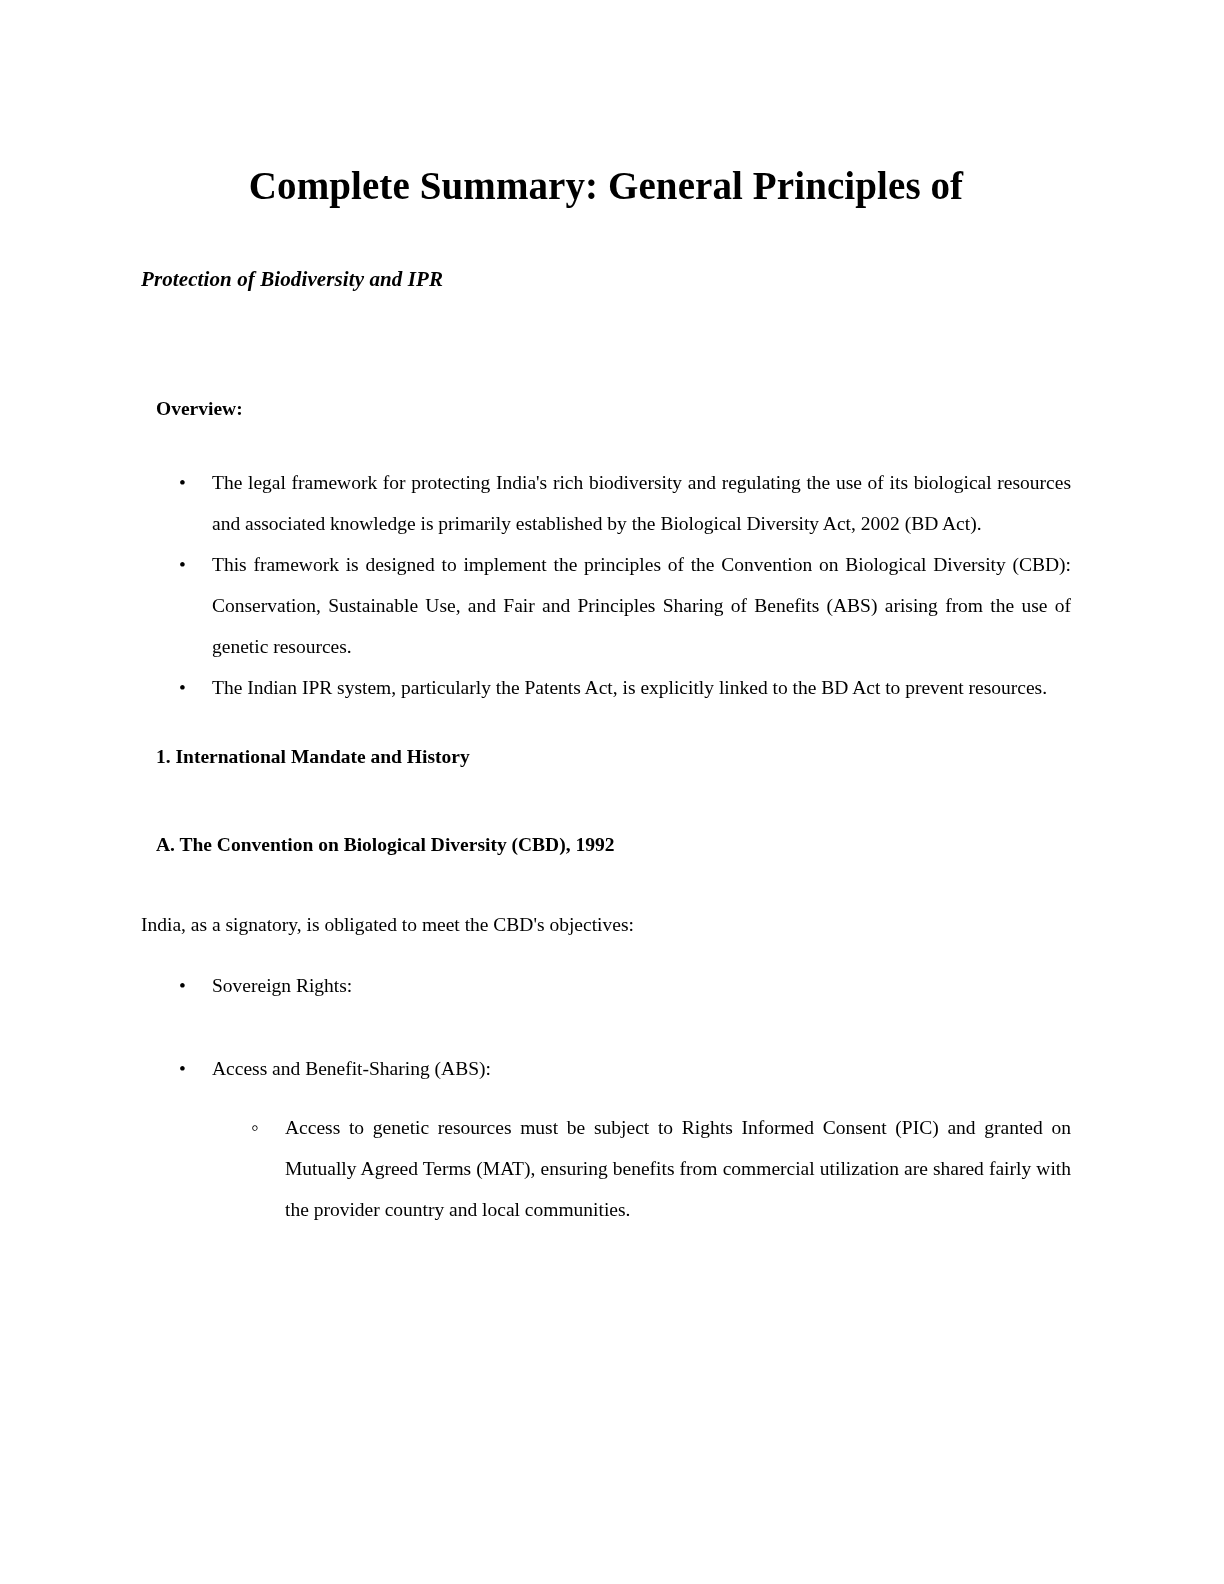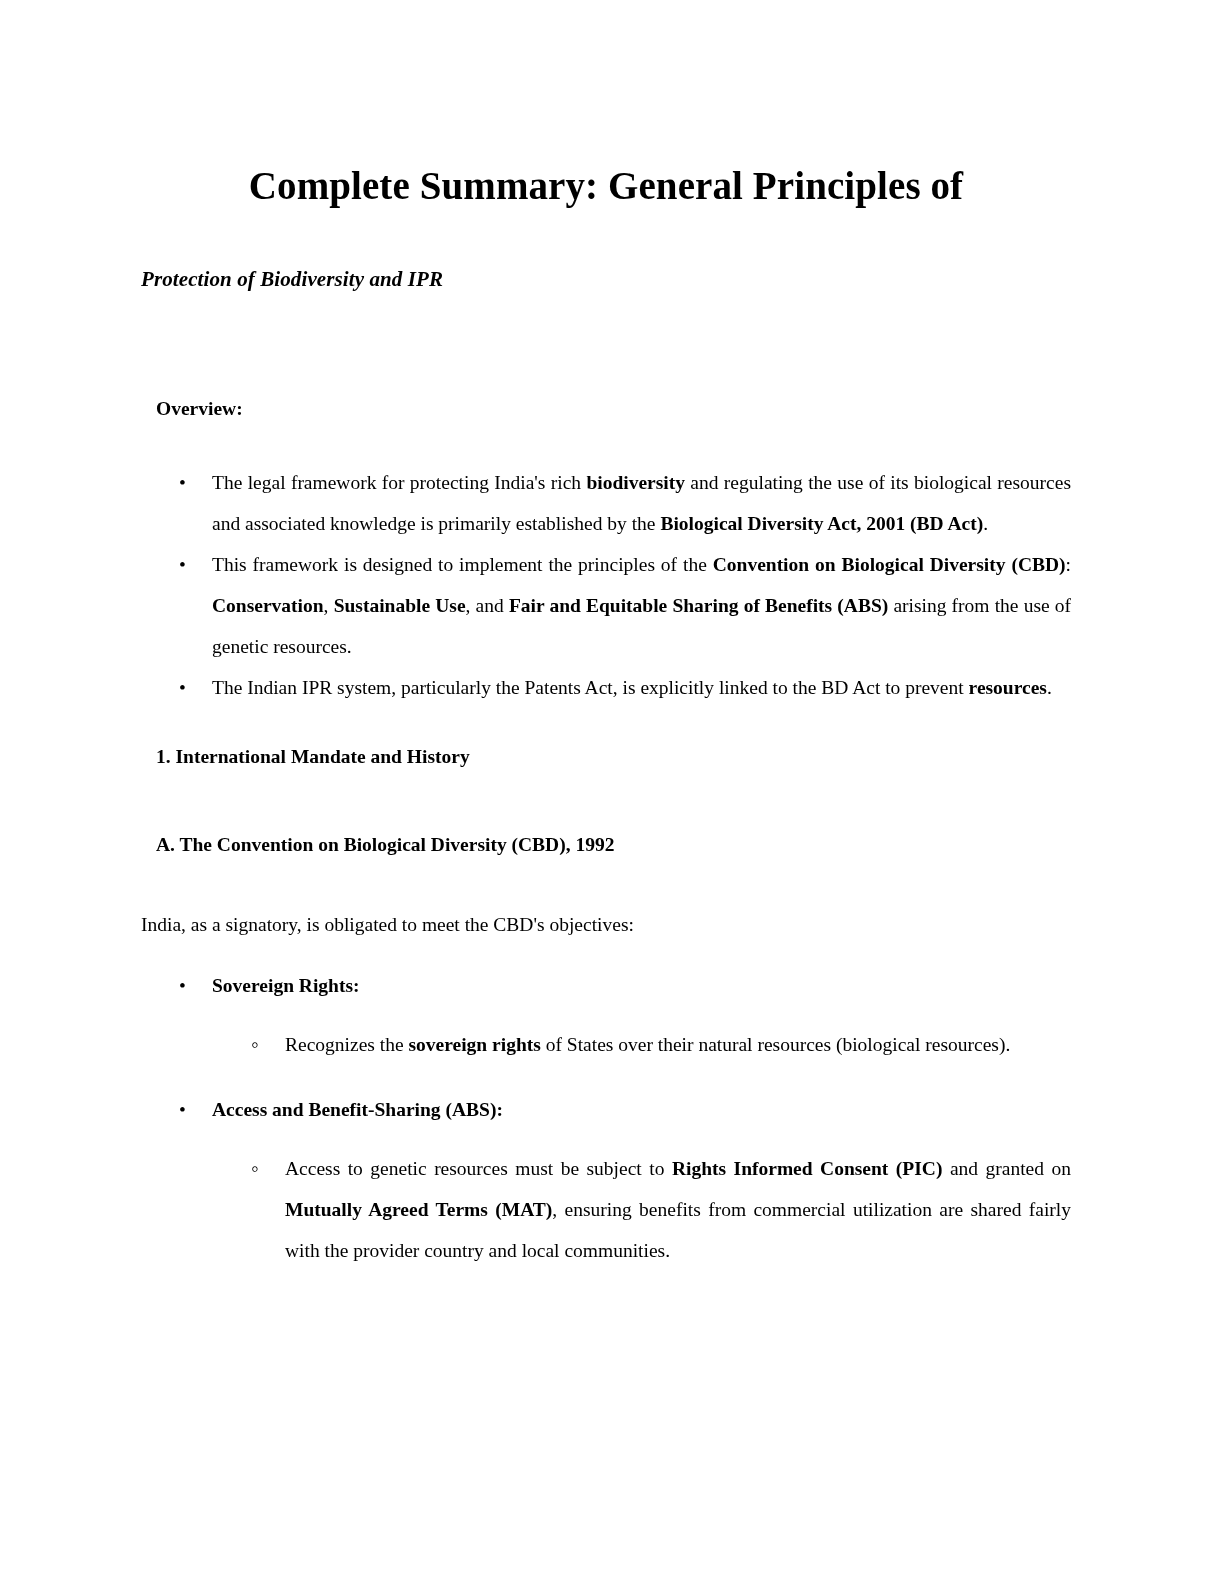--- a/index.html
+++ b/index.html
@@ -104,21 +104,21 @@
   }
   ul.lvl2 > li::before {
     content: "\25E6";
     position: absolute;
     left: 110px;
     top: 0;
     font-size: 22px;
     line-height: 41px;
   }
 
-  b, strong { font-weight: bold; margin-top: 43px; }
+  b, strong { font-weight: normal; margin-top: 43px; }
 
   .gap-24 { height: 24px; }
   .gap-20 { height: 20px; }
   .gap-18 { height: 18px; }
   .gap-30 { height: 30px; }
   .gap-44 { height: 44px; }
 </style>
 </head>
 <body>
 
@@ -132,22 +132,22 @@
     <div class="doc-subtitle">Protection of Biodiversity and IPR</div>
 
     <div class="gap-44"></div>
     <div class="gap-44"></div>
 
     <div class="section-head">Overview:</div>
 
     <div class="gap-24"></div>
 
     <ul class="lvl1">
-      <li><span>The legal framework for protecting India's rich </span><b>biodiversity</b><span> and regulating the use of its biological resources and associated knowledge is primarily established by the </span><b>Biological Diversity Act, 2001 (BD Act)</b><span>.</span></li>
-      <li><span>This framework is designed to implement the principles of the </span><b>Convention on Biological Diversity (CBD)</b><span>: </span><b>Conservation</b><span>, </span><b>Sustainable Use</b><span>, and </span><b>Fair and Equitable Sharing of Benefits (ABS)</b><span> arising from the use of genetic resources.</span></li>
+      <li><span>The legal framework for protecting India's rich </span><b>biodiversity</b><span> and regulating the use of its biological resources and associated knowledge is primarily established by the </span><b>Biological Diversity Act, 2002 (BD Act)</b><span>.</span></li>
+      <li><span>This framework is designed to implement the principles of the </span><b>Convention on Biological Diversity (CBD)</b><span>: </span><b>Conservation</b><span>, </span><b>Sustainable Use</b><span>, and </span><b>Fair and Principles Sharing of Benefits (ABS)</b><span> arising from the use of genetic resources.</span></li>
       <li><span>The Indian IPR system, particularly the Patents Act, is explicitly linked to the BD Act to prevent </span><b>resources</b><span>.</span></li>
     </ul>
 
     <div class="gap-20"></div>
 
     <div class="section-head">1. International Mandate and History</div>
 
     <div class="gap-30"></div>
 
     <div class="section-head">A. The Convention on Biological Diversity (CBD), 1992</div>
@@ -157,23 +157,20 @@
     <p class="para nojust">India, as a signatory, is obligated to meet the CBD's objectives:</p>
 
     <div class="gap-20"></div>
 
     <ul class="lvl1">
       <li><b>Sovereign Rights:</b></li>
     </ul>
 
     <div class="gap-18"></div>
 
-    <ul class="lvl2">
-      <li><span>Recognizes the </span><b>sovereign rights</b><span> of States over their natural resources (biological resources).</span></li>
-    </ul>
 
     <div class="gap-24"></div>
 
     <ul class="lvl1">
       <li><b>Access and Benefit-Sharing (ABS):</b></li>
     </ul>
 
     <div class="gap-18"></div>
 
     <ul class="lvl2">

